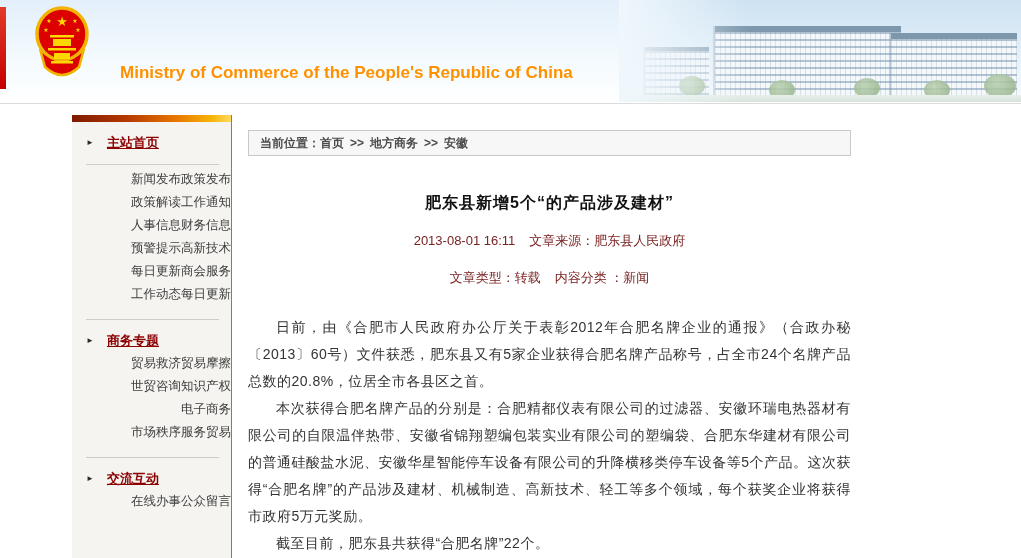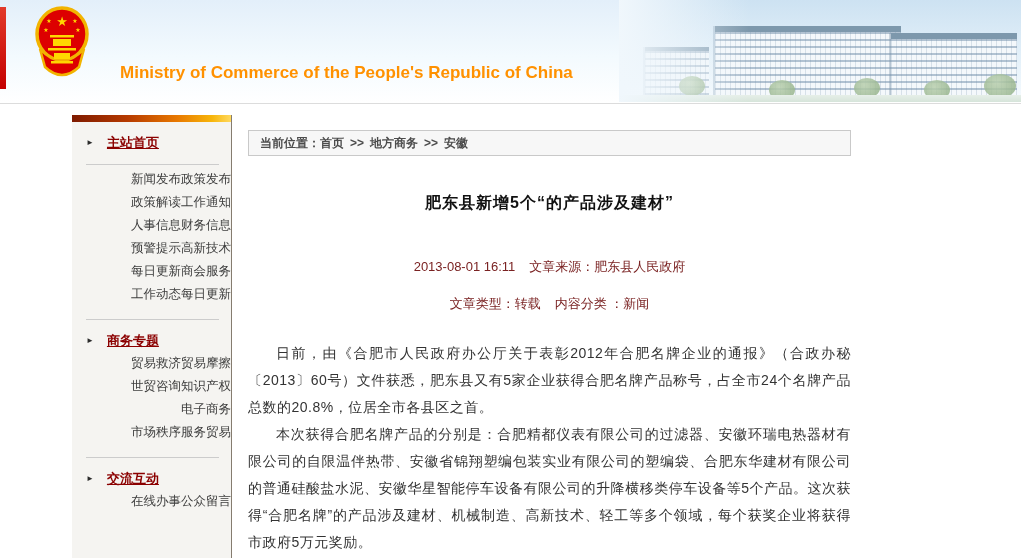--- a/index.html
+++ b/index.html
@@ -53,21 +53,21 @@
   .slink{display:inline-block;width:62px;cursor:pointer;}
   .slink:last-child{width:auto;}
   
   .content{position:absolute;left:248px;top:130px;width:603px;}
   .crumb{box-sizing:border-box;height:26px;line-height:25px;background:#f7f7f7;
     border:1px solid #c9c9c9;padding-left:11px;font-size:12px;font-weight:bold;color:#4c4c4c;}
   .crumb a{color:#4c4c4c;text-decoration:none;cursor:pointer;}
   .csep{padding:0 6px;}
   .atitle{margin-top:37px;text-align:center;font-size:16px;font-weight:bold;
     color:#111111;letter-spacing:1px;}
-  .meta{margin-top:44px;text-align:center;font-size:13px;color:#7a2222;}
+  .meta{margin-top:18px;text-align:center;font-size:13px;color:#7a2222;}
   .meta2{margin-top:19px;}
   .gap{display:inline-block;width:14px;}
   .abody{margin-top:27px;font-size:14px;line-height:27px;color:#333333;
     text-align:justify;letter-spacing:.5px;}
   .abody p{margin:0;text-indent:2em;}
 </style>
 </head>
 <body>
 
 <div class="header">

